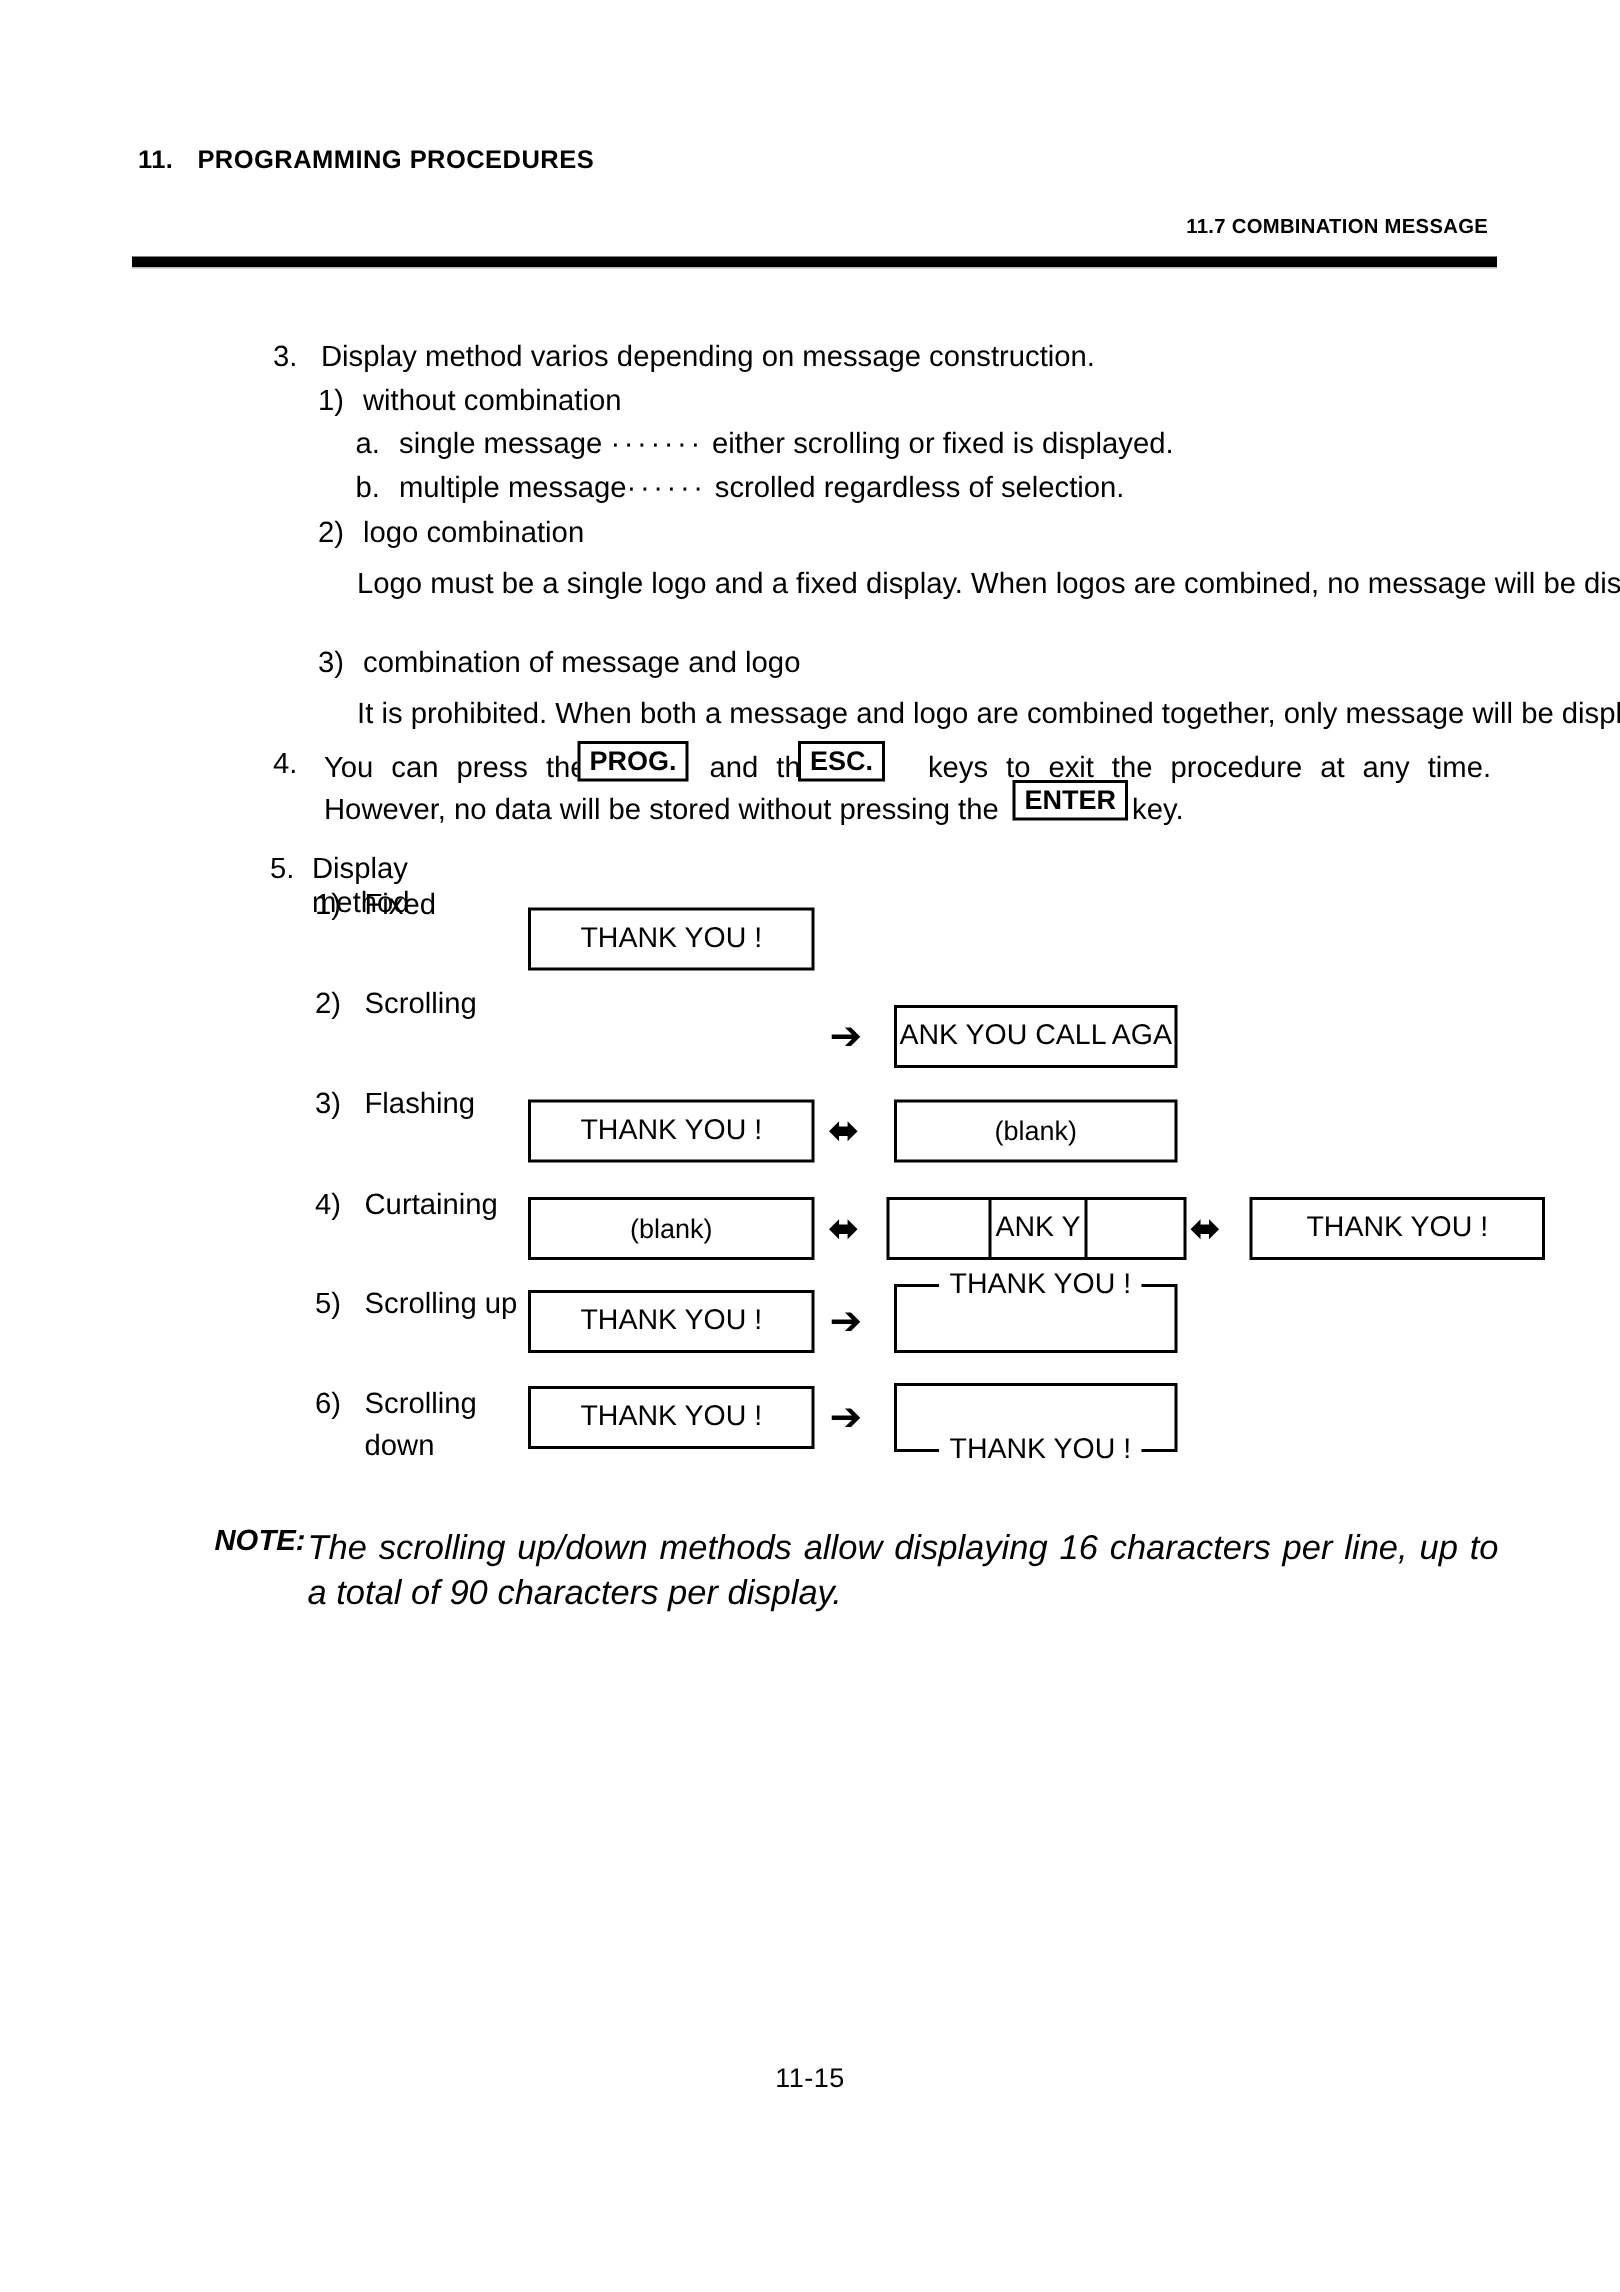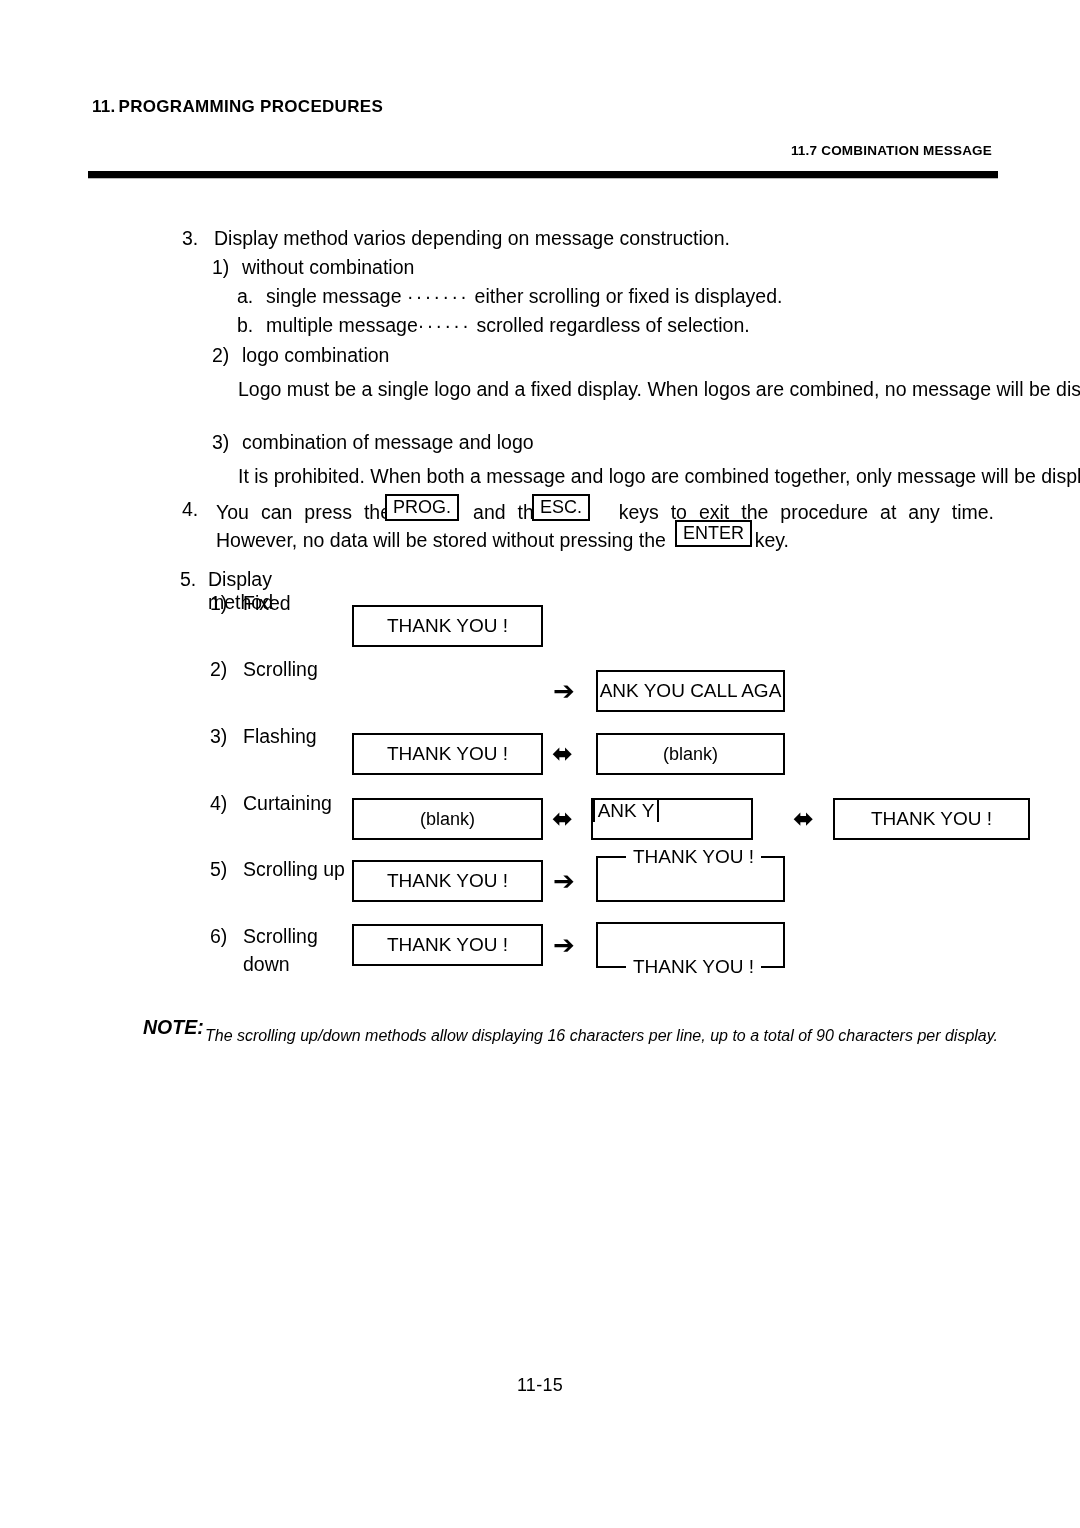--- a/index.html
+++ b/index.html
@@ -21,21 +21,21 @@
     position: absolute;
     left: 0; top: 0; width: 1080px; height: 185px;
   }
   #chapter-title {
     position: absolute;
     left: 92px; top: 97px;
     font-size: 17px;
     font-weight: bold;
     letter-spacing: 0.3px;
   }
-  #chapter-title .num { margin-right: 3px; }
+  #chapter-title .num { margin-right: 16px; }
   #section-title {
     position: absolute;
     right: 88px; top: 143px;
     font-size: 13.5px;
     font-weight: bold;
     letter-spacing: 0.2px;
   }
   #header-rule {
     position: absolute;
     left: 88px; top: 171px;
@@ -106,20 +106,21 @@
   }
   .keybox {
     display: inline-block;
     border: 2px solid #000;
     padding: 1px 6px 2px 6px;
     font-size: 18px;
     line-height: 20px;
     background: #fff;
     position: relative;
     vertical-align: -4px;
+    font-weight: bold;
   }
   #key-prog { position: absolute; left: 203px; top: -4px; }
   #key-esc  { position: absolute; left: 350px; top: -4px; }
   #key-enter{ position: absolute; left: 493px; top: 22px; }
 
   
   #item5 { position: absolute; left: 180px; top: 568px; font-size: 19.5px; }
   #item5 .marker { position: absolute; left: 0; top: 0; }
   #item5 .text { position: absolute; left: 28px; top: 0; }
 
@@ -189,22 +190,22 @@
   .arrow-both { font-size: 25px; }
 
   
   #note-block { position: absolute; left: 143px; top: 1016px; width: 856px; }
   #note-label {
     position: absolute; left: 0; top: 0;
     font-size: 19.5px; font-weight: bold; font-style: italic;
   }
   #note-text {
     position: absolute; left: 62px; top: 0; width: 794px;
-    font-size: 16px; font-style: italic;
-    text-align: justify; text-align-last: left; line-height: 40px;
+    font-size: 23px; font-style: italic;
+    text-align: justify; text-align-last: left; line-height: 30px;
   }
 
   
   #page-number {
     position: absolute;
     left: 0; top: 1375px; width: 1080px;
     text-align: center;
     font-size: 18px;
     letter-spacing: 0.3px;
   }
@@ -310,21 +311,21 @@
   </div>
 
   <div class="row-label" style="left:210px; top:792px;">
     <span class="marker">4)</span>
     <span class="text">Curtaining</span>
   </div>
   <div class="disp-box" style="left:352px; top:798px; width:191px; height:42px;">
     <span class="blank-label">(blank)</span>
   </div>
   <div class="arrow-both" style="left:552px; top:806px;">⬌</div>
-  <div class="seg-box" style="left:591px; top:798px; width:162px; height:42px;flex-direction:column;">
+  <div class="seg-box" style="left:591px; top:798px; width:200px; height:42px;">
     <div class="seg" style="width:66px;"></div>
     <div class="seg mid" style="width:62px;">
       <span>ANK Y</span>
     </div>
     <div class="seg" style="flex:1;"></div>
   </div>
   <div class="arrow-both" style="left:793px; top:806px;">⬌</div>
   <div class="disp-box" style="left:833px; top:798px; width:197px; height:42px;">
     <span>THANK YOU !</span>
   </div>

